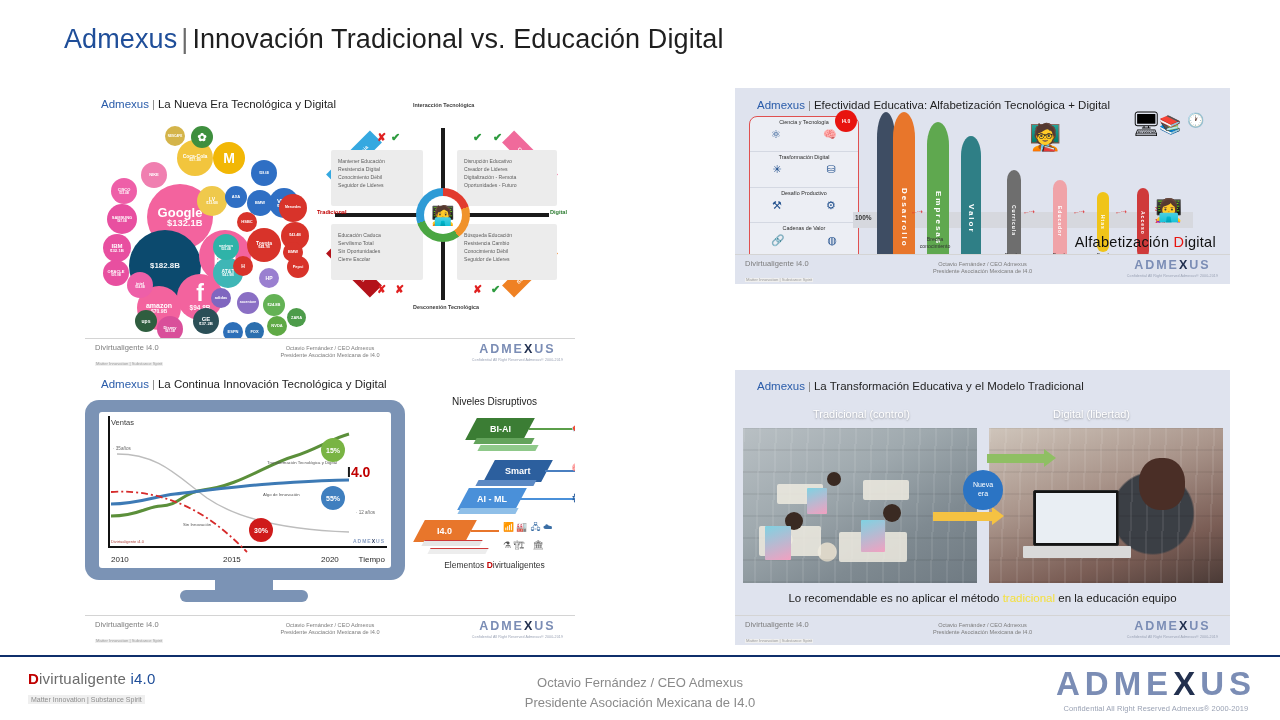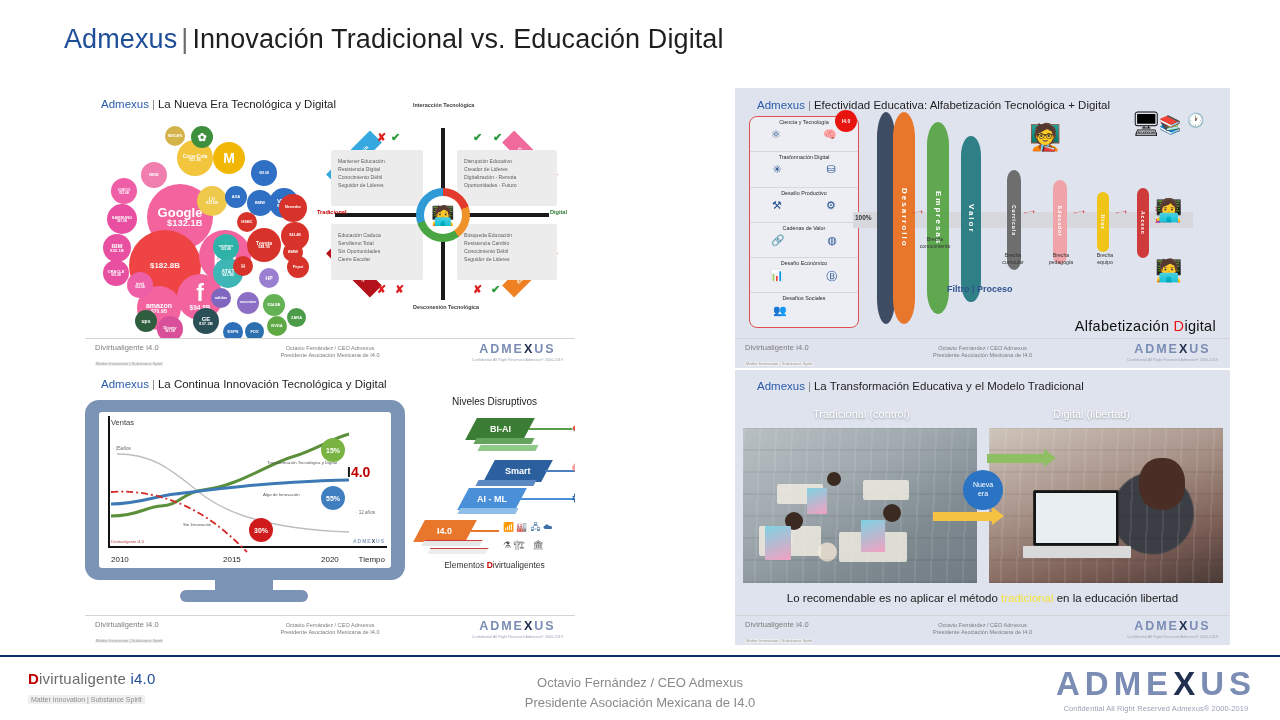--- a/index.html
+++ b/index.html
@@ -115,21 +115,21 @@
   .levels-foot .r { color: #c00000; font-weight: 700; }
   .lvl { position: absolute; height: 22px; display: flex; align-items: center;
          justify-content: center; color: #fff; font-weight: 700; font-size: 9px;
          transform: skewX(-28deg); }
   .lvl span { transform: skewX(28deg); }
   .lvl-shadow { position: absolute; height: 6px; transform: skewX(-28deg); }
   .lvl-line { position: absolute; height: 1.5px; }
   .lvl-ico { position: absolute; font-size: 14px; }
 
   
-  #p3 { left: 735px; top: 88px; width: 495px; height: 280px; }
+  #p3 { left: 735px; top: 88px; width: 495px; height: 196px; }
   #p3 .panel-head { position: absolute; left: 22px; top: 11px; }
   .redbox { position: absolute; left: 14px; top: 28px; width: 110px; height: 212px;
             border: 1.6px solid #e05050; border-radius: 8px; background: #eceef4; }
   .rb-row { height: 35.3px; border-bottom: 1px solid #d4d8e2; position: relative; }
   .rb-row:last-child { border-bottom: none; }
   .rb-t { position: absolute; top: 2px; left: 0; right: 0; text-align: center;
           font-size: 5.4px; color: #2a2a2a; white-space: nowrap; }
   .rb-ics { position: absolute; top: 11px; left: 0; right: 0; display: flex;
             justify-content: space-around; font-size: 11px; color: #1f4e8c; }
   .redball { position: absolute; left: 100px; top: 22px; width: 22px; height: 22px;
@@ -228,21 +228,21 @@
     <span class="brand">Admexus</span><span class="bar">|</span><span>La Nueva Era Tecnológica y Digital</span>
   </div>
 
   <div class="bubble-cloud" id="bubble-cloud">
       <div class="bub" style="left: 46px; top: 58px; width: 66px; height: 66px; background: rgb(243, 99, 158); font-size: 13px;">
         <div style="text-align: right; padding: 1px;">
           <div>Google</div>
           <div style="font-size:9.36px;opacity:.95">$132.1B</div>
         </div>
       </div>
-      <div class="bub" style="left: 28px; top: 104px; width: 72px; height: 72px; background: #ef4444; font-size: 11px;">
+      <div class="bub" style="left: 28px; top: 104px; width: 72px; height: 72px; background: #0c4a6e; font-size: 11px;">
         <div style="text-align: center; padding: 1px;">
           <div style="font-size:7.92px;opacity:.95">$182.8B</div>
         </div>
       </div>
       <div class="bub" style="left: 98px; top: 104px; width: 52px; height: 52px; background: rgb(243, 99, 158); font-size: 8px;">
         <div style="text-align: center; padding: 1px;">
           <div style="font-size:26px;line-height:1">▦</div>
           <div style="font-size:5.76px;opacity:.95">$104.9B</div>
         </div>
       </div>
@@ -763,21 +763,21 @@
   </div>
 
   <div class="arrow-y"></div>
   <div class="arrow-g"></div>
   <div class="nueva">
     <span>Nueva</span>
     <span>era</span>
   </div>
 
   <div class="p4-caption">
-    <span>Lo recomendable es no aplicar el método </span><span class="hl">tradicional</span><span> en la educación libertad</span>
+    <span>Lo recomendable es no aplicar el método </span><span class="hl">tradicional</span><span> en la educación equipo</span>
   </div>
 
   <div class="pfoot onblue">
     <div class="dv">
       <div class="l1">Divirtualigente i4.0</div>
       <div class="l2">Matter Innovation | Substance Spirit</div>
     </div>
     <div class="ctr">
       <div>Octavio Fernández / CEO Admexus</div>
       <div>Presidente Asociación Mexicana  de I4.0</div>

